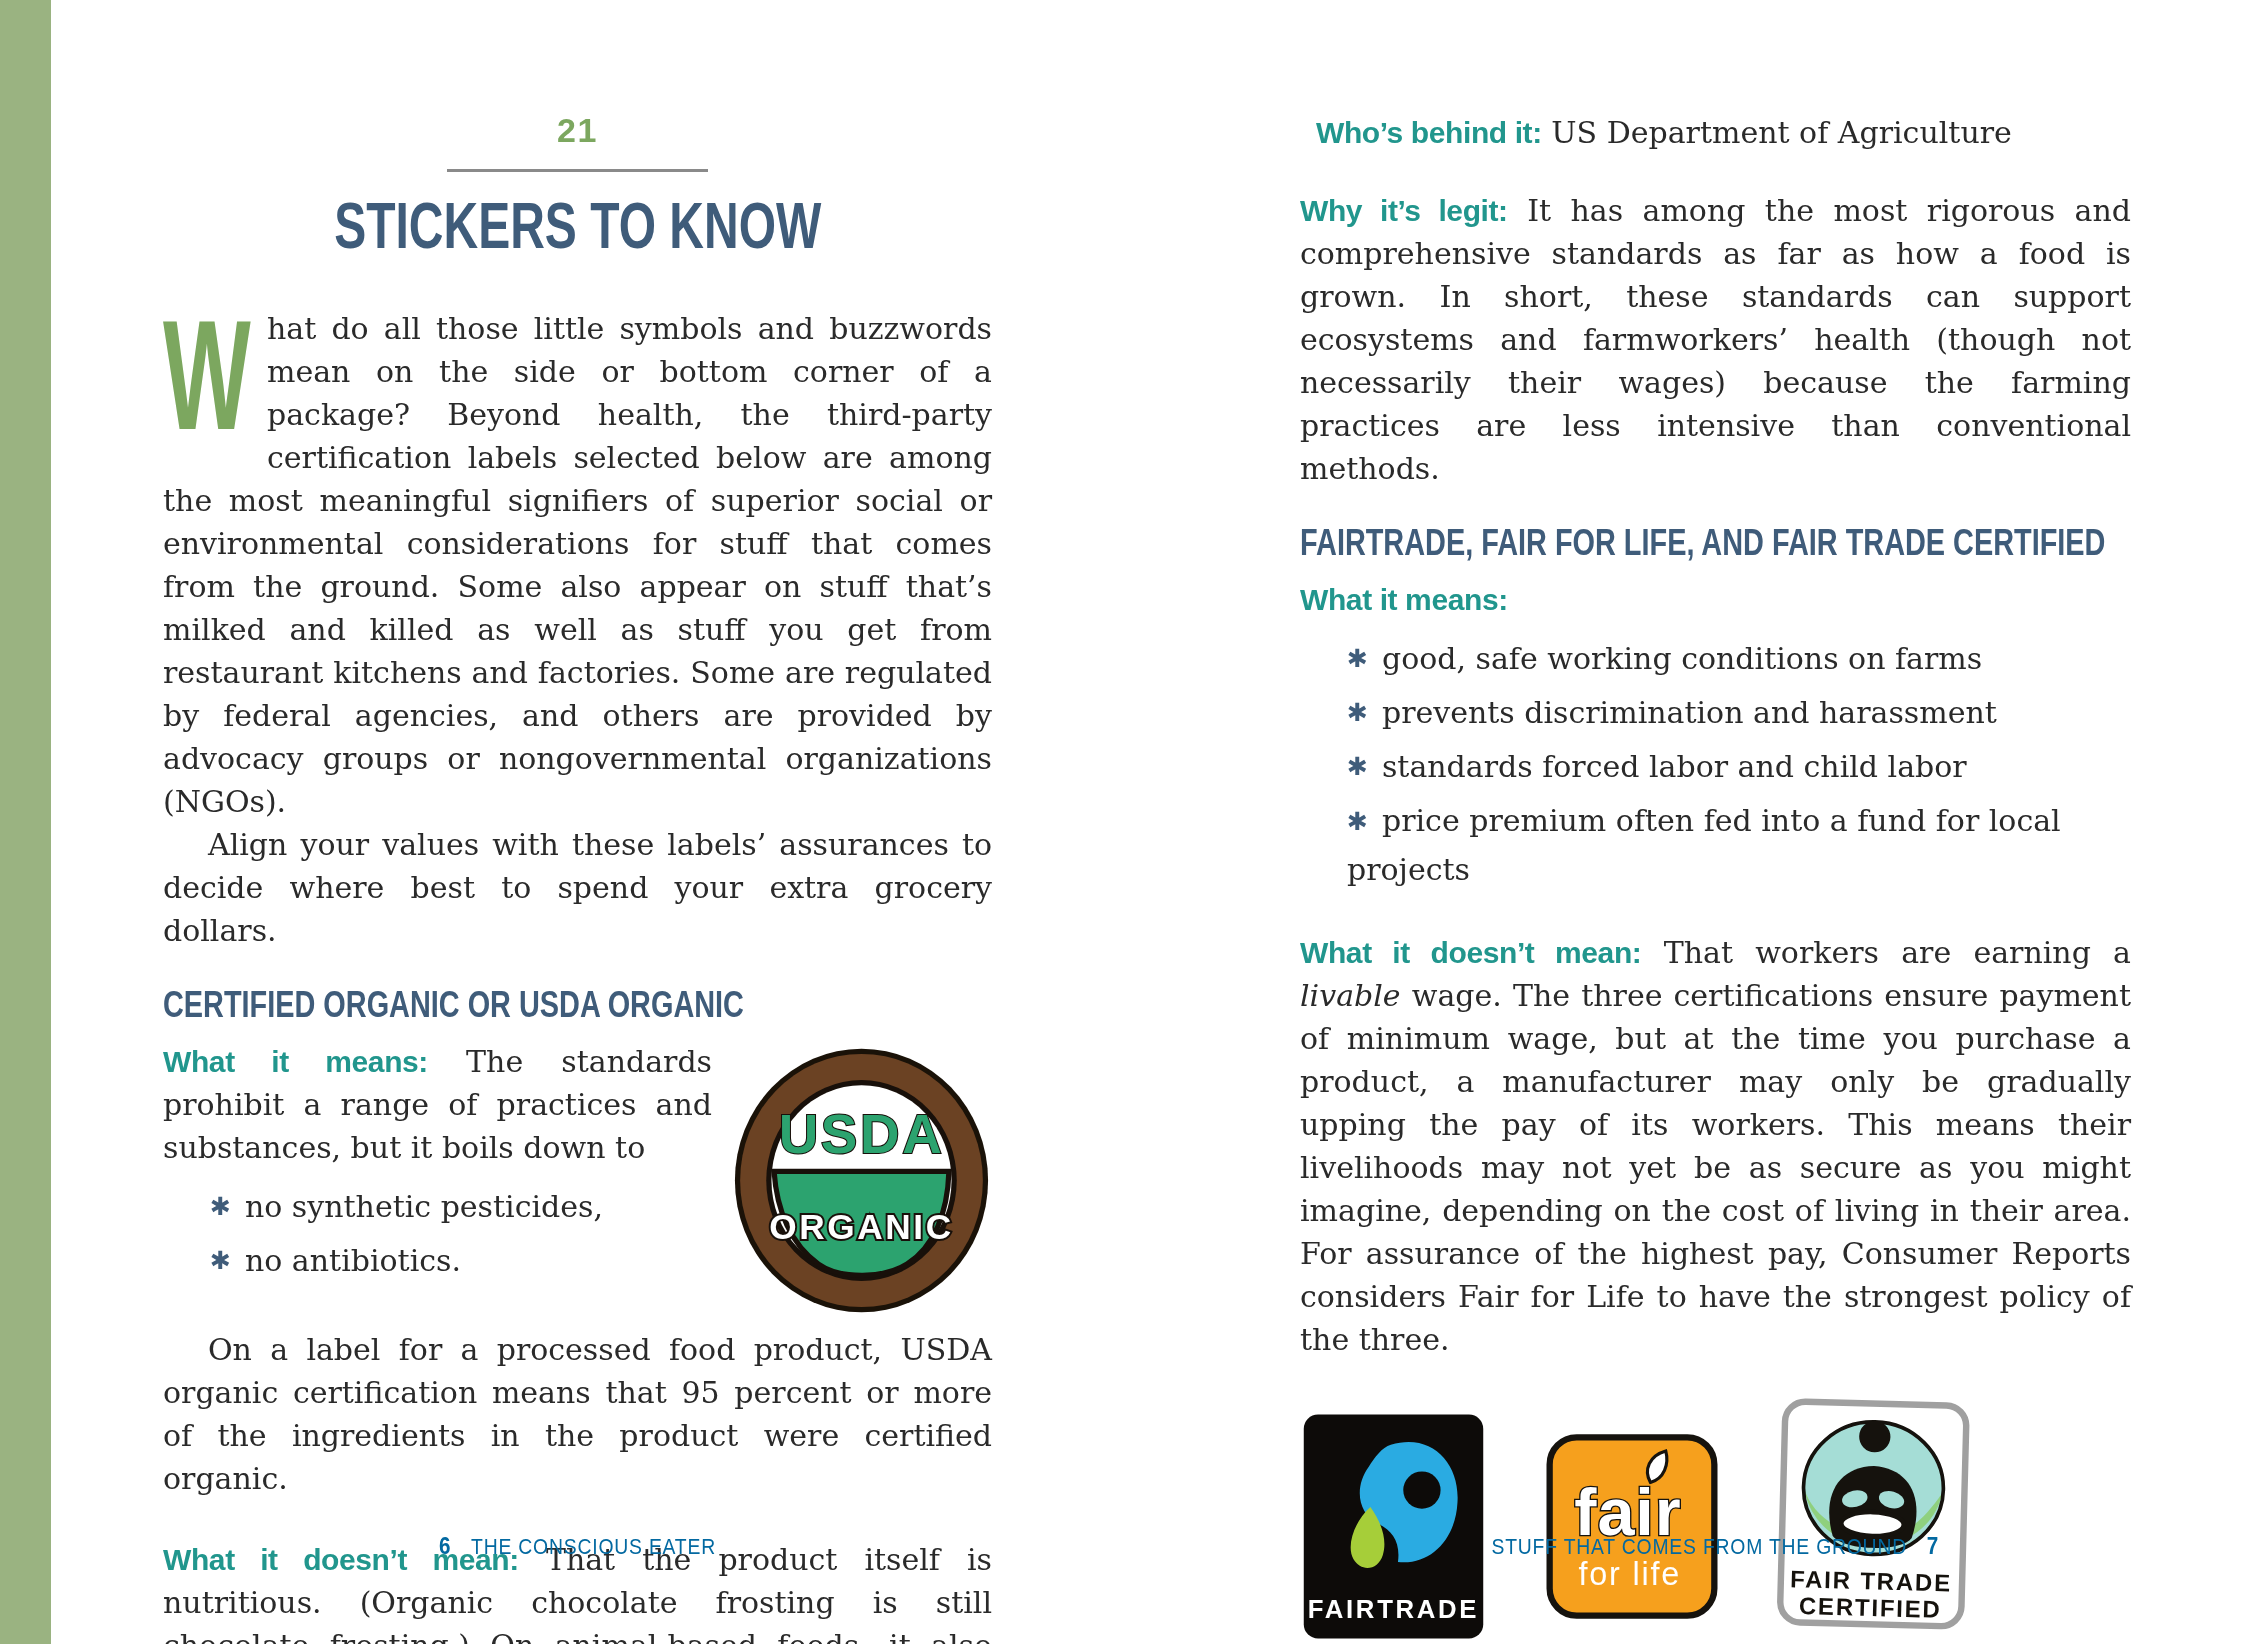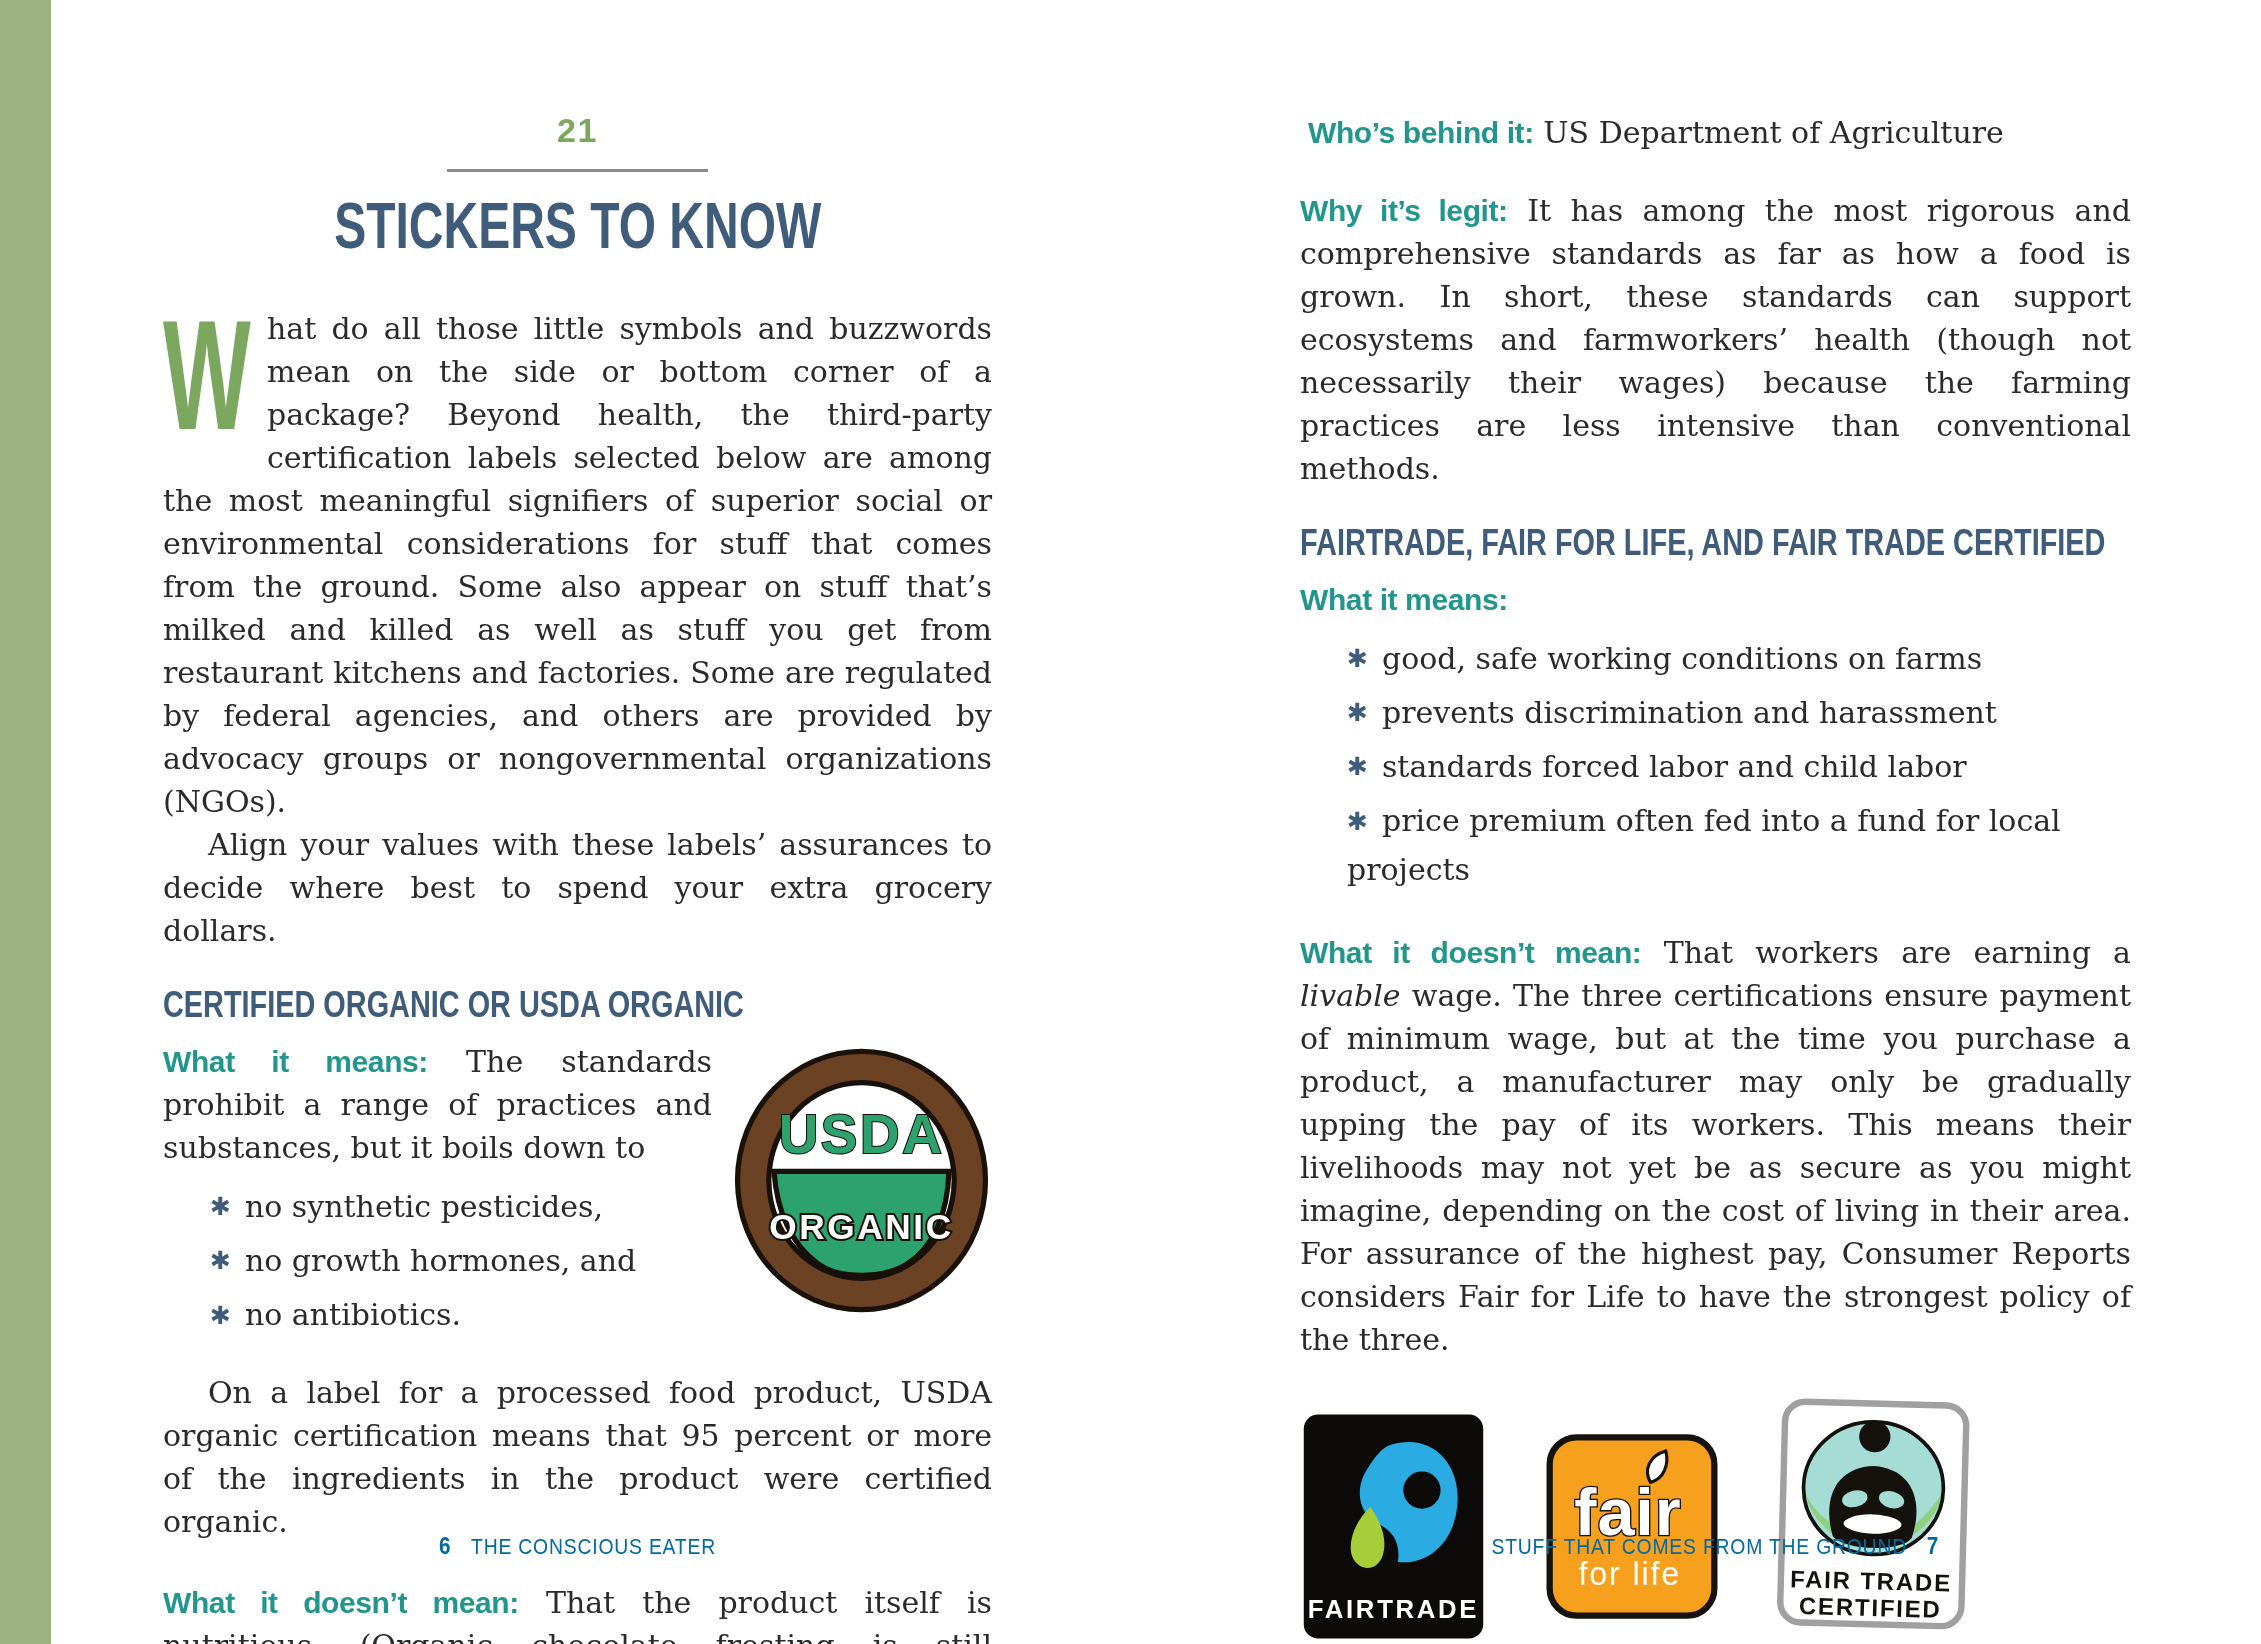--- a/index.html
+++ b/index.html
@@ -38,21 +38,21 @@
   ul.stars{list-style:none;margin:14px 0 0 47px;padding:0;}
   ul.stars li{font-size:30px;line-height:47px;margin:0 0 5.2px 0;}
   .star{color:#3f5c7a;font-family:"DejaVu Sans",sans-serif;font-size:25px;margin-right:14px;position:relative;top:-1.7px;}
 
   .org-block{margin-top:14px;}
   .org-figure{float:right;width:261px;margin:3.5px 0 7px 19px;}
   .clear{clear:both;}
 
   .mt16{margin-top:14px;} .mt36{margin-top:31px;} .mt40{margin-top:35px;} .mt44{margin-top:38px;}
 
-  .kv{margin:8px;}
+  .kv{margin:16px;}
   .kv-first{margin-top:111px;}
 
   .logo-row{display:flex;align-items:flex-start;margin-top:38px;gap:57px;}
   .logo-ft{margin-top:12px;}
   .logo-ffl{margin-top:33px;}
   .logo-ftc{margin-top:0;transform:rotate(1.5deg);}
 
   .footer{position:absolute;bottom:85px;width:100%;text-align:center;
     font-family:"Liberation Sans",sans-serif;font-size:22px;color:#0369a1;letter-spacing:0.9px;}
   .footer .squeeze{display:inline-block;transform:scaleX(0.88);transform-origin:50% 50%;white-space:nowrap;}
@@ -96,21 +96,20 @@
         <text x="100" y="84" font-size="42" font-weight="bold" text-anchor="middle" fill="#2ca36f" stroke="#18100a" stroke-width="1.6" paint-order="stroke" letter-spacing="2">USDA</text>
         <text x="100" y="150" font-size="27" font-weight="bold" text-anchor="middle" fill="#ffffff" stroke="#18100a" stroke-width="3" paint-order="stroke" letter-spacing="2">ORGANIC</text>
       </svg>
     </div>
     <p class="body-p">
       <span class="lbl">What it means:</span>
       <span>The standards prohibit a range of practices and substances, but it boils down to</span>
     </p>
     <ul class="stars">
       <li><span class="star">✱</span><span>no synthetic pesticides,</span></li>
-      <li><span class="star">✱</span><span>no growth hormones, and</span></li>
       <li><span class="star">✱</span><span>no antibiotics.</span></li>
     </ul>
   </div>
 
   <p class="body-p indent clear mt36">On a label for a processed food product, USDA organic certification means that 95 percent or more of the ingredients in the product were certified organic.</p>
 
   <p class="body-p mt44">
     <span class="lbl">What it doesn’t mean:</span>
     <span>That the product itself is nutritious. (Organic chocolate frosting is still chocolate frosting.) On animal-based foods, it also does not guarantee ambitious animal welfare standards, so if those are important to you, look for a label other than organic certification.</span>
   </p>

